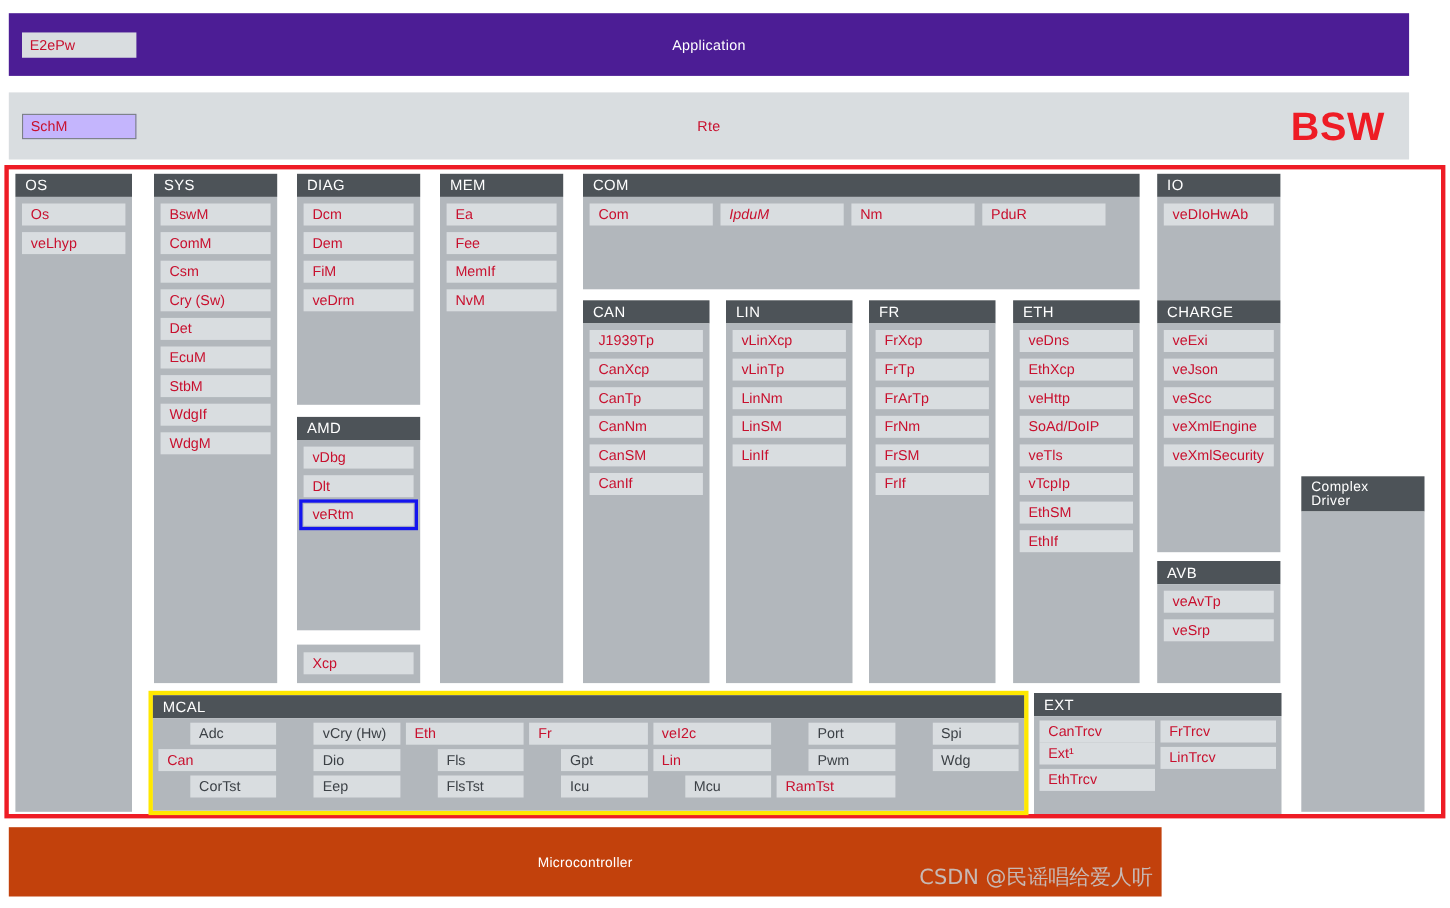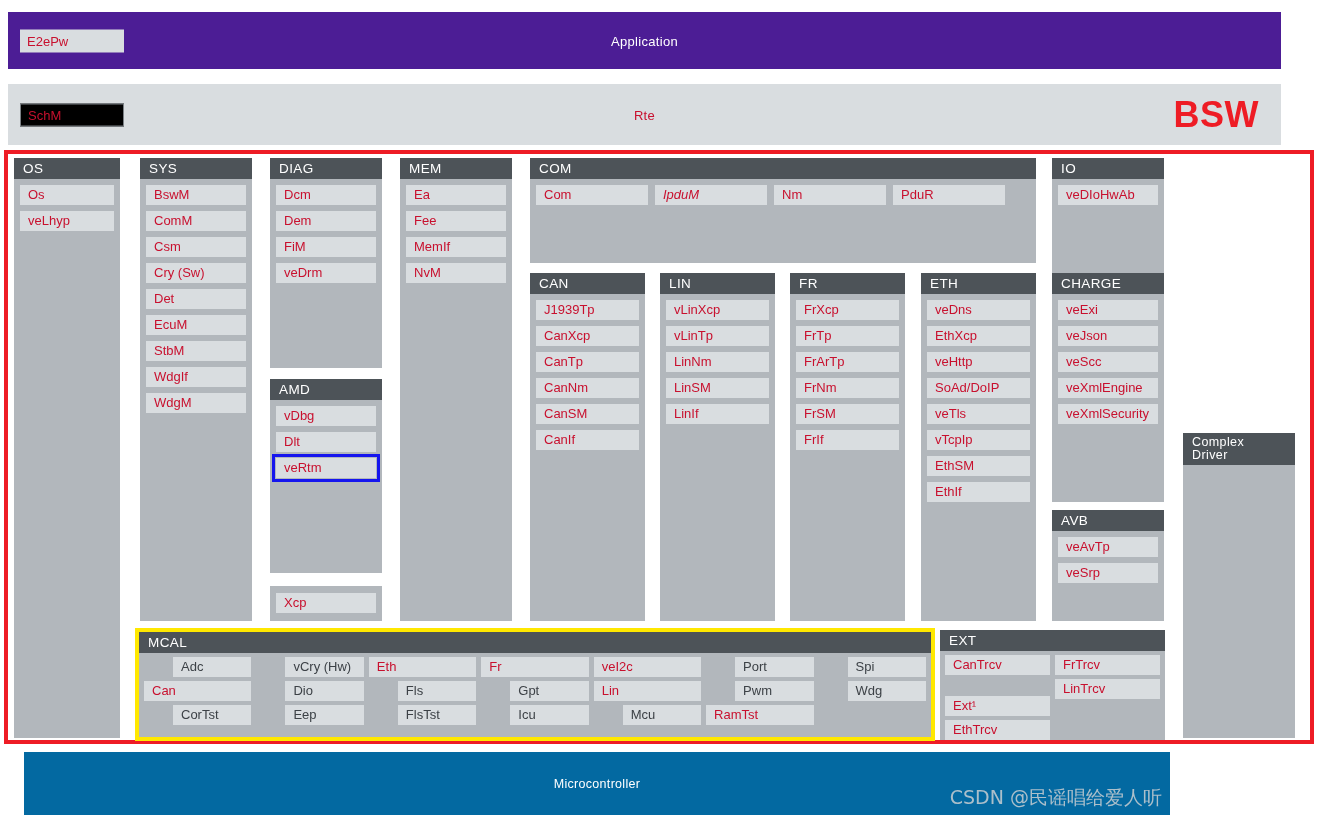--- a/index.html
+++ b/index.html
@@ -25,21 +25,21 @@
     text-align:center;font-size:13px;letter-spacing:.3px;
   }
   .layer-app .layer-center-label{color:#ffffff;}
   .layer-rte .layer-center-label{color:#c8102e;}
   .chip-top{
     position:absolute;left:12px;top:50%;transform:translateY(-50%);
     width:104px;height:23px;background:#d9dde0;
     color:#c8102e;font-size:13px;
     display:flex;align-items:center;padding-left:7px;box-sizing:border-box;
   }
-  .chip-top.bordered{border:1px solid #7b8085;background:#000000;}
+  .chip-top.bordered{border:1px solid #7b8085;background:#c4b5fd;}
   .bsw-label{
     position:absolute;right:22px;top:50%;transform:translateY(-50%);
     color:#ee1c25;font-size:36px;font-weight:bold;letter-spacing:.5px;
   }
 
   
   .bsw-frame{
     position:absolute;left:4px;top:150px;width:1310px;height:594px;
     border:4px solid #ee1c25;box-sizing:border-box;background:#ffffff;
   }
@@ -76,22 +76,22 @@
   .mcal-frame{
     position:absolute;left:135px;top:628px;width:800px;height:113px;
     border:4px solid #ffe800;box-sizing:border-box;
   }
   .ext-box{
     position:absolute;left:940px;top:630px;width:225px;height:110px;
   }
 
   
   .footer{
-    position:absolute;left:24px;top:752px;width:1146px;height:63px;
-    background:#0369a1;
+    position:absolute;left:8px;top:752px;width:1048px;height:63px;
+    background:#c2410c;
   }
   .footer .layer-center-label{color:#ffffff;font-size:12.5px;}
   .watermark{
     position:absolute;right:8px;bottom:4px;
     color:#c9ced2;font-size:19px;opacity:.85;white-space:nowrap;
     font-family:"DejaVu Sans",sans-serif;
   }
 </style>
 </head>
 <body>
@@ -315,21 +315,21 @@
       </div>
     </div>
   </div>
 
   <div class="ext-box">
     <div class="group" style="left:0;top:0;width:225px;height:110px;">
       <div class="group-head">EXT</div>
       <div class="group-body" style="height:89px;padding:4px 5px;">
         <div class="row" style="gap:5px;">
           <div style="flex:1;">
-            <div class="item" style="margin-bottom:21px;">CanTrcv</div>
+            <div class="item" style="margin-bottom:0;">CanTrcv</div>
             <div class="item" style="margin-bottom:4px;">Ext¹</div>
             <div class="item">EthTrcv</div>
           </div>
           <div style="flex:1;">
             <div class="item" style="margin-bottom:4px;">FrTrcv</div>
             <div class="item" style="margin-bottom:4px;">LinTrcv</div>
             <div class="item blank"></div>
           </div>
         </div>
       </div>

